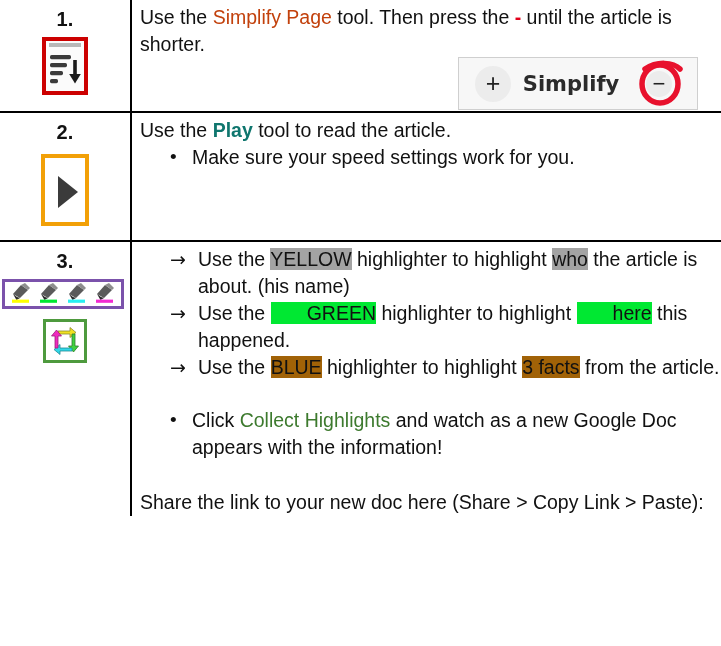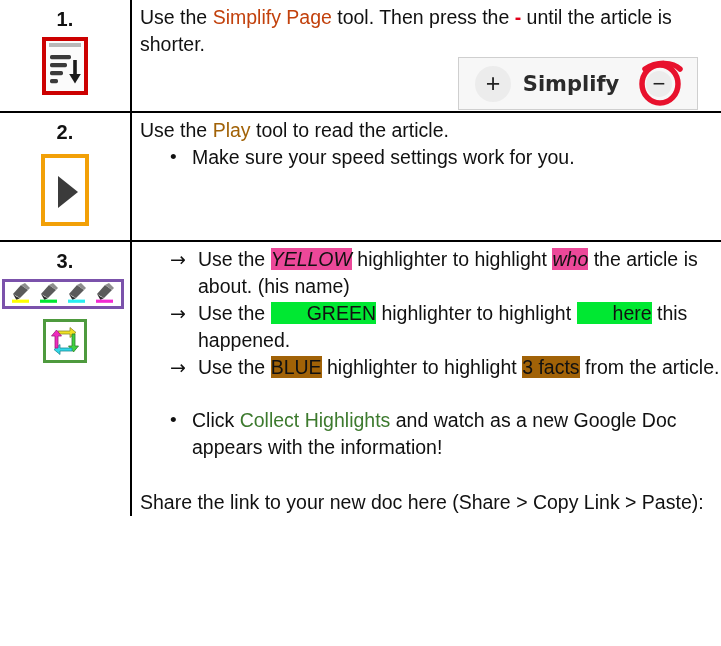--- a/index.html
+++ b/index.html
@@ -138,24 +138,24 @@
     font-size: 19.5px;
     line-height: 27px;
     color: #111111;
     padding: 4px 0 0 0;
     margin: 0;
   }
   .body-text p { margin: 0; }
 
   .accent-red   { color: #c2410c; font-weight: 400; }
   .accent-red-dash { color: #E2001A; font-weight: 800; }
-  .accent-orange{ color: #a16207; font-weight: 400; }
+  .accent-orange{ color: #0f766e; font-weight: 700; }
   .accent-green { color: #3D7A2E; }
 
-  .hl-yellow { background: #ec4899; font-style: italic; }
+  .hl-yellow { background: #a3a3a3; }
   .hl-green  { background: #00E832; padding-left: 36px; }
   .hl-cyan   { background: #a16207; }
 
   
   ul.disc-list {
     margin: 0;
     padding-left: 30px;
     list-style: none;
   }
   ul.disc-list > li {

